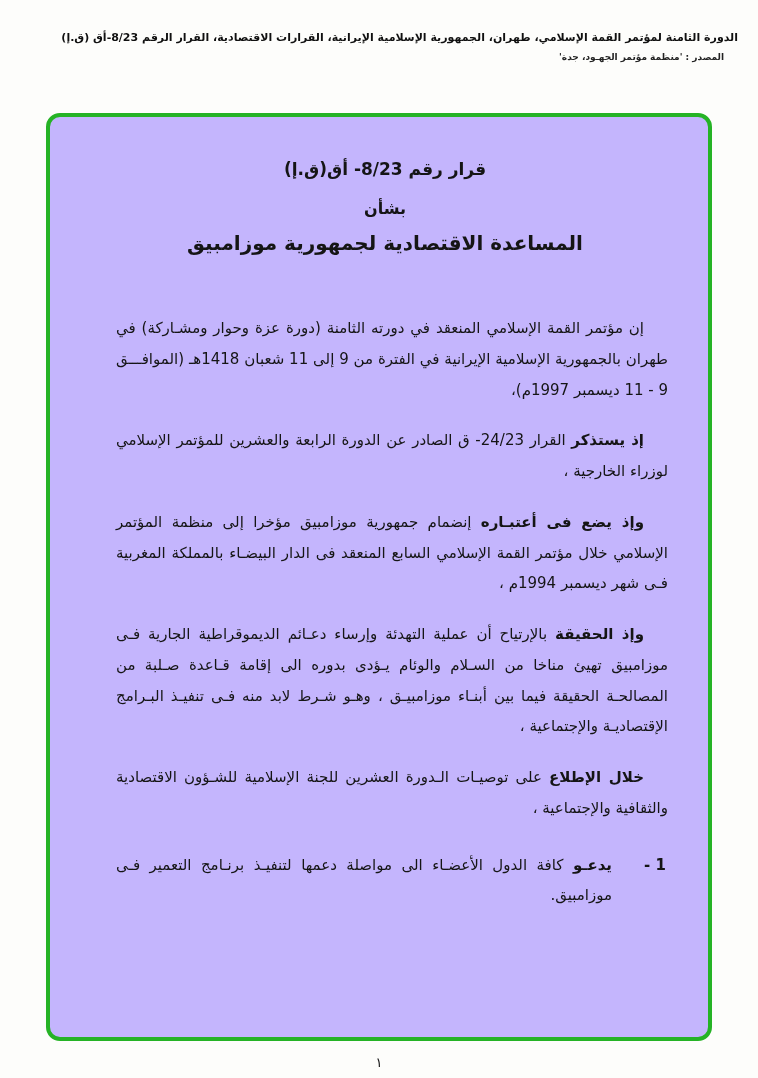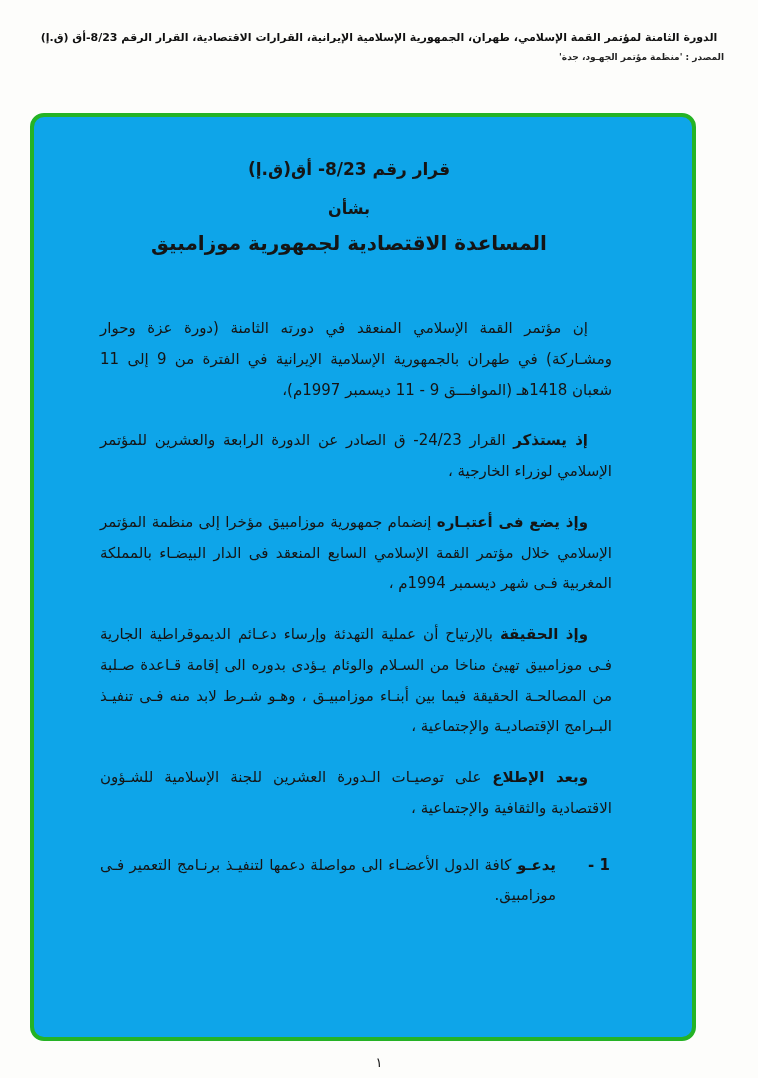--- a/index.html
+++ b/index.html
@@ -20,41 +20,40 @@
     top: 30px;
     right: 20px;
     left: 20px;
     text-align: right;
   }
   .header-line1 {
     font-size: 11px;
     font-weight: bold;
     line-height: 1.5;
     color: #101010;
-    text-align: center;
   }
   .header-line2 {
     font-size: 9px;
     font-weight: bold;
     margin-top: 5px;
     padding-right: 14px;
     color: #222;
   }
 
   
   .doc-frame {
     position: absolute;
     top: 113px;
-    right: 62px;
+    right: 46px;
     width: 666px;
     height: 928px;
     border: 4px solid #25b325;
     border-radius: 14px;
-    background: #0ea5e9;
-    padding: 42px 80px 0 52px;
+    background: #c4b5fd;
+    padding: 42px 40px 0 52px;
     box-sizing: border-box;
   }
 
   .title-block { text-align: center; }
   .doc-title {
     font-size: 17px;
     font-weight: bold;
     margin-bottom: 20px;
     letter-spacing: 0.5px;
   }
@@ -127,21 +126,21 @@
 
     <p class="para"><span>إن مؤتمر القمة الإسلامي المنعقد في دورته الثامنة (دورة عزة وحوار ومشـاركة) في طهران بالجمهورية الإسلامية الإيرانية في الفترة من 9 إلى 11 شعبان 1418هـ (الموافـــق 9 - 11 ديسمبر 1997م)،</span></p>
 
     <p class="para"><strong class="lead">إذ يستذكر</strong> <span>القرار 24/23- ق الصادر عن الدورة الرابعة والعشرين للمؤتمر الإسلامي لوزراء الخارجية ،</span></p>
 
     <p class="para"><strong class="lead">وإذ يضع فى أعتبـاره</strong> <span>إنضمام جمهورية موزامبيق مؤخرا إلى منظمة المؤتمر الإسلامي خلال مؤتمر القمة الإسلامي السابع المنعقد فى الدار البيضـاء بالمملكة المغربية فـى شهر ديسمبر 1994م ،</span></p>
 
     <p class="para"><strong class="lead">وإذ الحقيقة</strong> <span>بالإرتياح أن عملية التهدئة وإرساء دعـائم الديموقراطية الجارية فـى موزامبيق تهيئ مناخا من السـلام والوئام يـؤدى بدوره الى إقامة قـاعدة صـلبة من المصالحـة الحقيقة فيما بين أبنـاء موزامبيـق ، وهـو شـرط لابد منه فـى تنفيـذ البـرامج الإقتصاديـة والإجتماعية ،</span></p>
 
 
-    <p class="para"><strong class="lead">وبعد الإطلاع</strong> <span>على توصيـات الـدورة العشرين للجنة الإسلامية للشـؤون الاقتصادية والثقافية والإجتماعية ،</span></p>
+    <p class="para"><strong class="lead">خلال الإطلاع</strong> <span>على توصيـات الـدورة العشرين للجنة الإسلامية للشـؤون الاقتصادية والثقافية والإجتماعية ،</span></p>
 
     <div class="item-row">
       <span class="item-number">1 -</span>
       <div class="item-text"><strong class="lead">يدعـو</strong> <span>كافة الدول الأعضـاء الى مواصلة دعمها لتنفيـذ برنـامج التعمير فـى موزامبيق.</span></div>
     </div>
 
   </div>
 </div>
 
 <div class="page-number">١</div>

